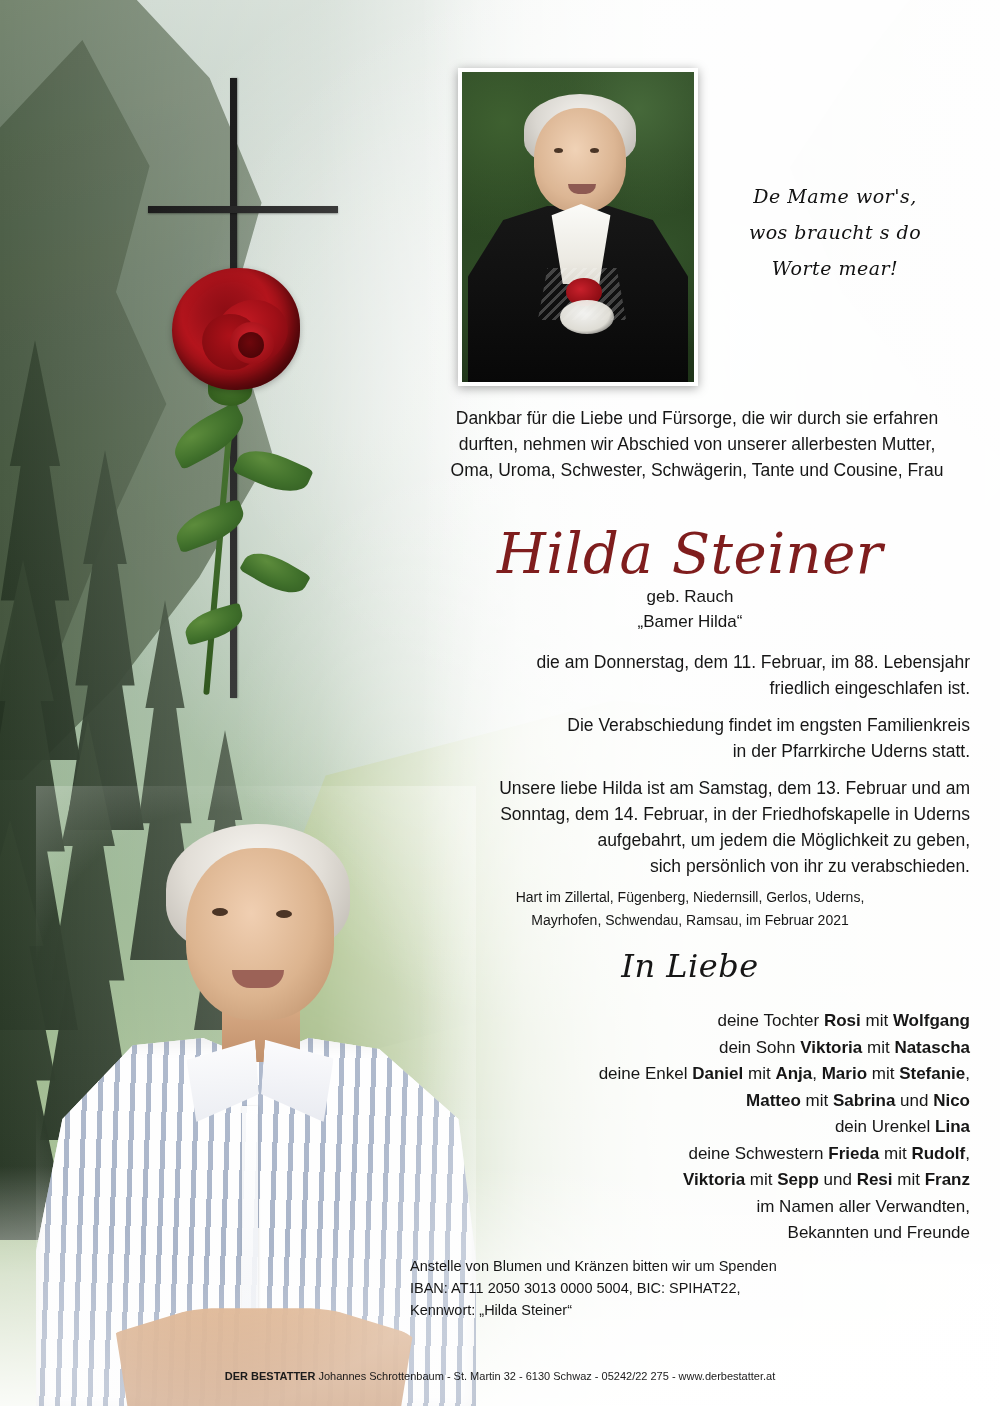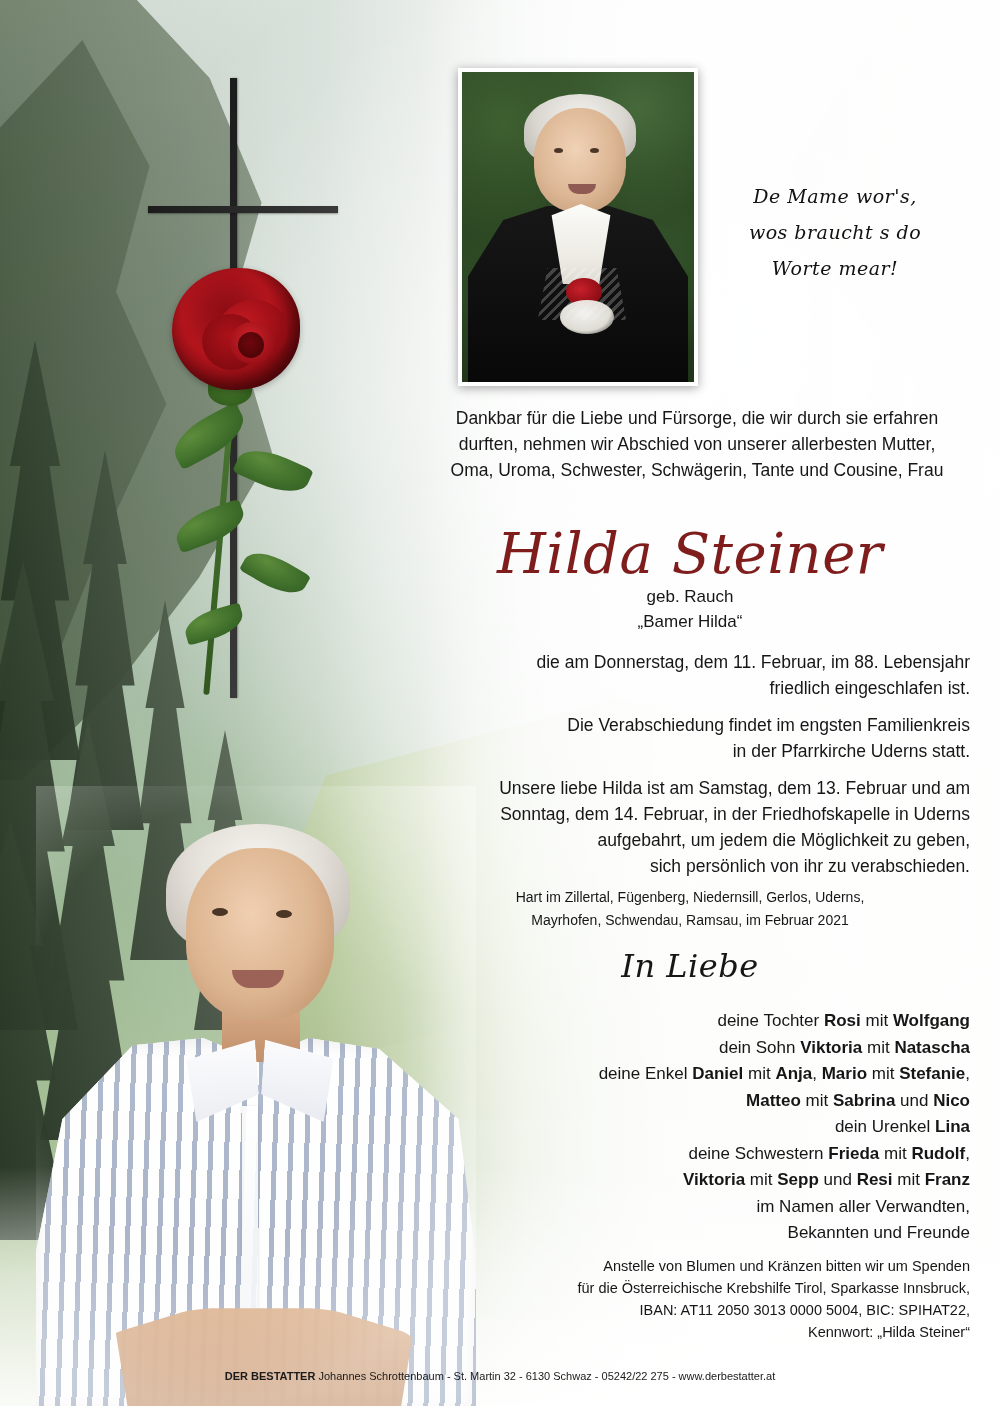--- a/index.html
+++ b/index.html
@@ -393,21 +393,21 @@
     width: 560px;
     text-align: right;
     font-size: 17px;
     line-height: 26.5px;
   }
   .family b { font-weight: 700; }
   .donation {
     position: absolute;
     left: 0; top: 1255px;
     width: 560px;
-    text-align: right;
+    text-align: left;
     font-size: 14.5px;
     line-height: 22px;
   }
   .footer {
     position: absolute;
     left: 0; top: 1370px;
     width: 1000px;
     text-align: center;
     font-size: 11px;
     color: #1a1a1a;
@@ -542,21 +542,20 @@
         <div><b>Matteo</b><span> mit </span><b>Sabrina</b><span> und </span><b>Nico</b></div>
         <div><span>dein Urenkel </span><b>Lina</b></div>
         <div><span>deine Schwestern </span><b>Frieda</b><span> mit </span><b>Rudolf</b><span>,</span></div>
         <div><b>Viktoria</b><span> mit </span><b>Sepp</b><span> und </span><b>Resi</b><span> mit </span><b>Franz</b></div>
         <div><span>im Namen aller Verwandten,</span></div>
         <div><span>Bekannten und Freunde</span></div>
       </div>
 
     <div class="donation">
       <div>Anstelle von Blumen und Kränzen bitten wir um Spenden</div>
-      <div>für die Österreichische Krebshilfe Tirol, Sparkasse Innsbruck,</div>
       <div>IBAN: AT11 2050 3013 0000 5004, BIC: SPIHAT22,</div>
       <div>Kennwort: „Hilda Steiner“</div>
     </div>
 
   </div>
 
   <div class="footer">
     <b>DER BESTATTER</b><span> Johannes Schrottenbaum - St. Martin 32 - 6130 Schwaz - 05242/22 275 - www.derbestatter.at</span>
   </div>
 

